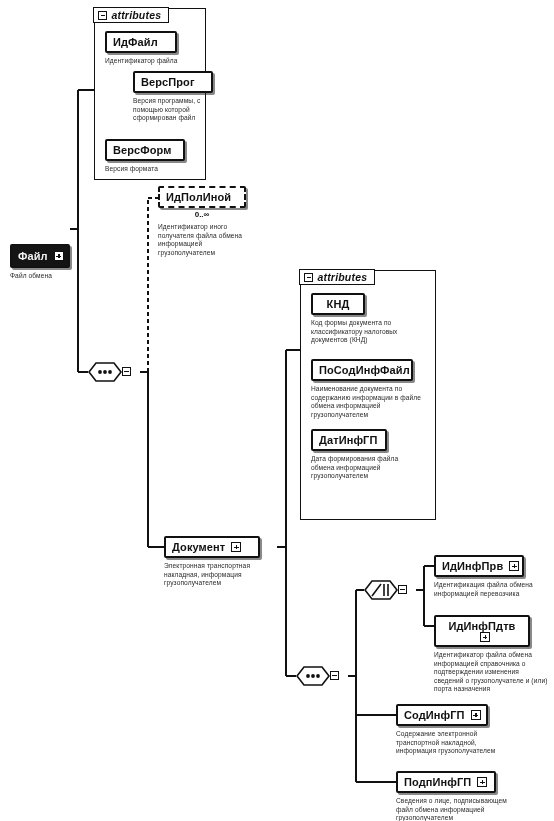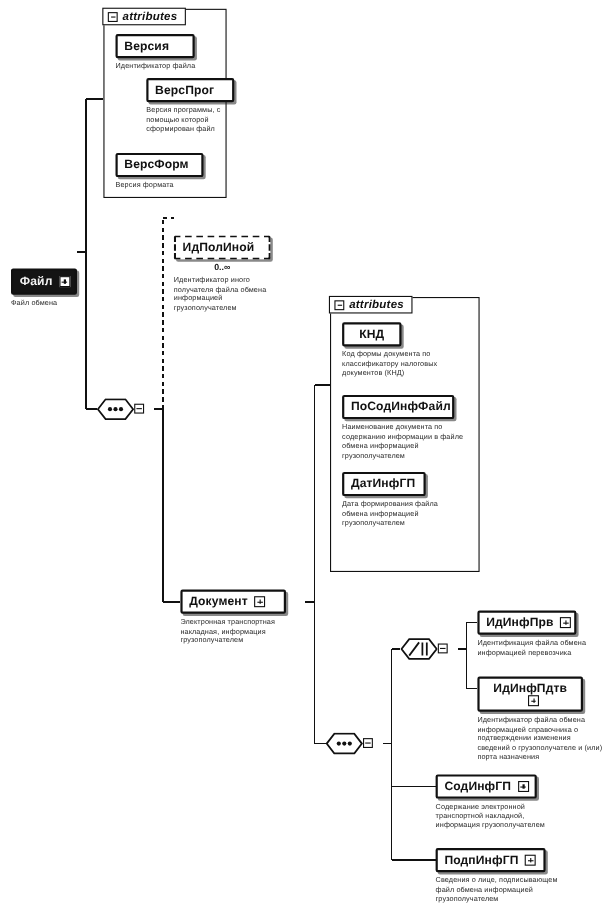--- a/index.html
+++ b/index.html
@@ -71,21 +71,20 @@
   .node .box .name{
     font-weight:700;
     font-size:11px;
     color:#111;
     white-space:nowrap;
     letter-spacing:.1px;
   }
   .node.dashed .box{
     border:2.2px dashed #111;
     background:#fff;
-    margin-top:28px;
   }
   .node .desc{
     margin-top:4px;
     font-size:6.6px;
     line-height:8.6px;
     color:#2a2a2a;
     letter-spacing:.1px;
   }
   .node .card{
     font-size:8px;
@@ -199,21 +198,21 @@
   </div>
 
   <div class="attr-group" style="left:94px;top:8px;width:112px;height:172px;">
     <div class="attr-group-tab">
       <span class="minus-box"></span>
       <span class="lbl">attributes</span>
     </div>
 
     <div class="node" style="left:10px;top:22px;width:92px;">
       <div class="box" style="width:72px;">
-        <span class="name">Версия</span>
+        <span class="name">ИдФайл</span>
       </div>
       <div class="desc" style="width:94px;">Идентификатор файла</div>
     </div>
 
     <div class="node" style="left:10px;top:62px;width:96px;margin-left:28px;">
       <div class="box" style="width:80px;">
         <span class="name">ВерсПрог</span>
       </div>
       <div class="desc" style="width:80px;">Версия программы, с помощью которой сформирован файл</div>
     </div>

